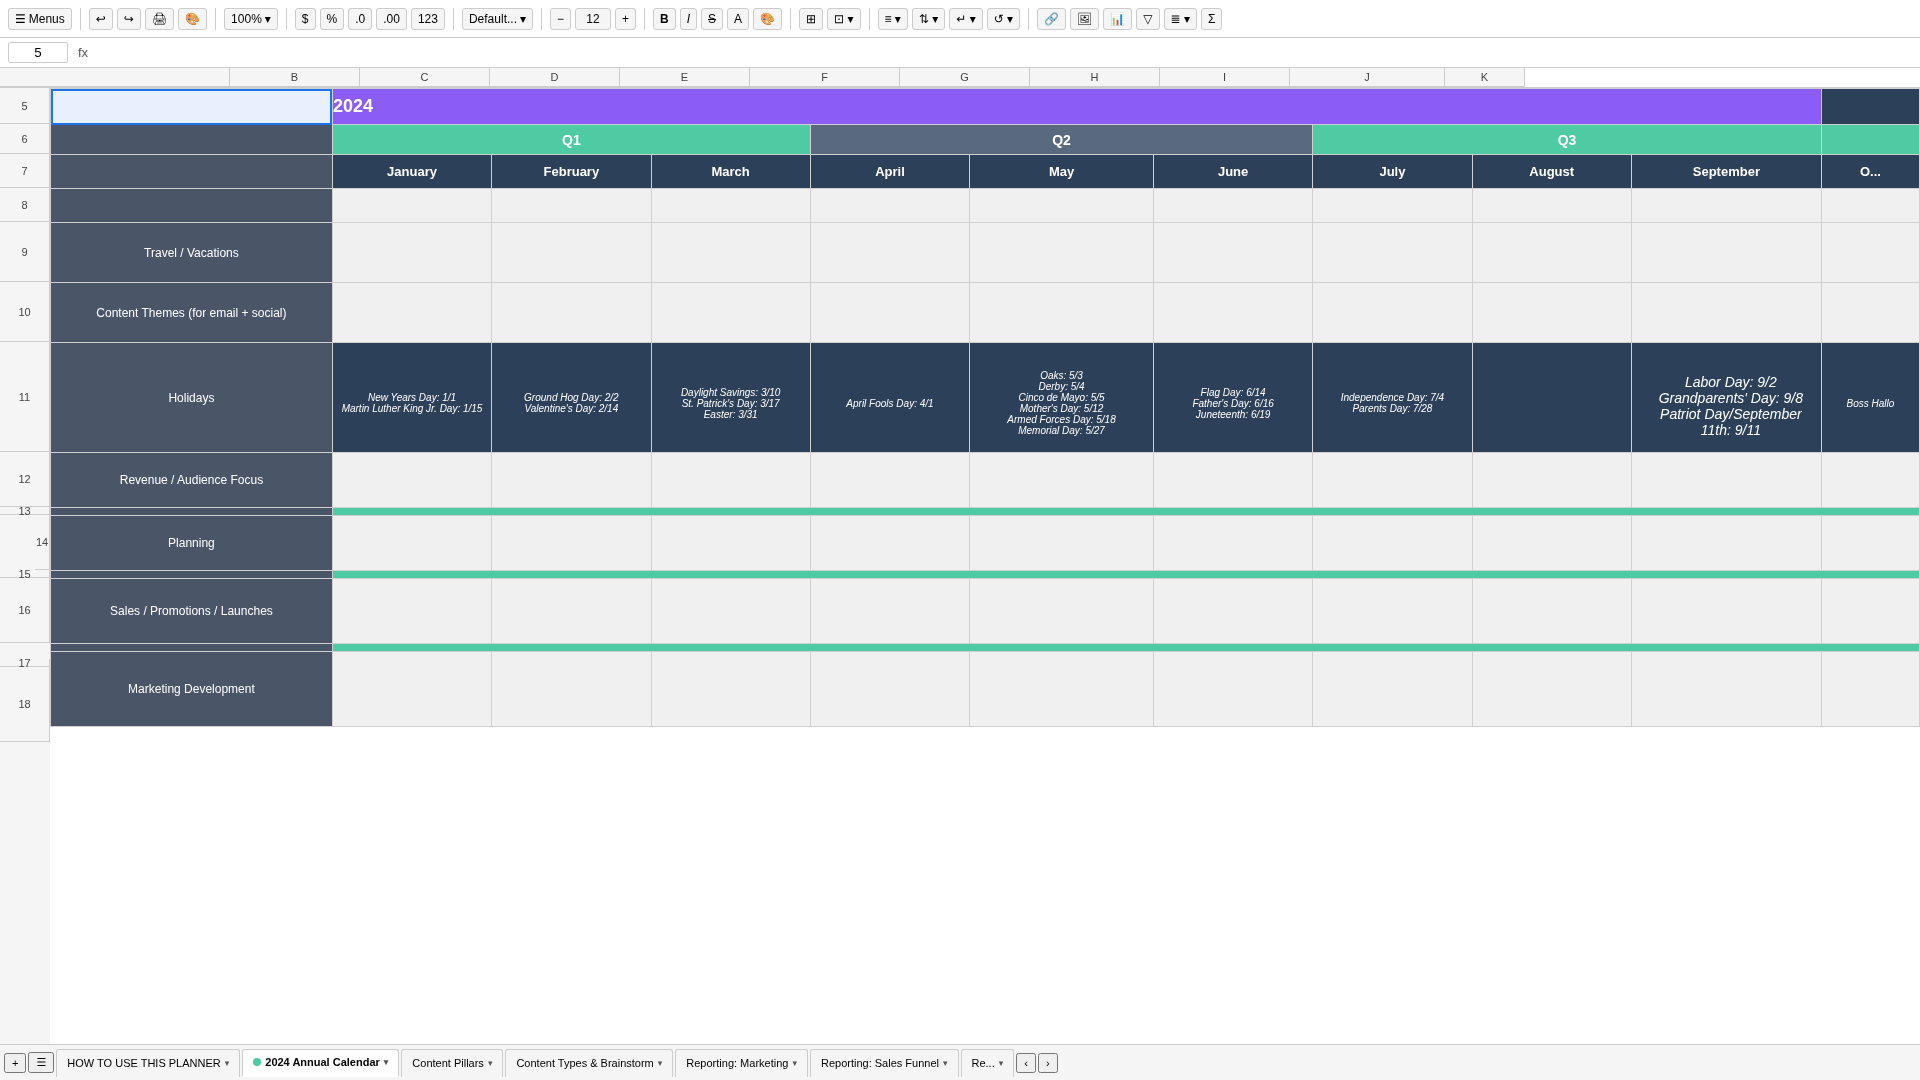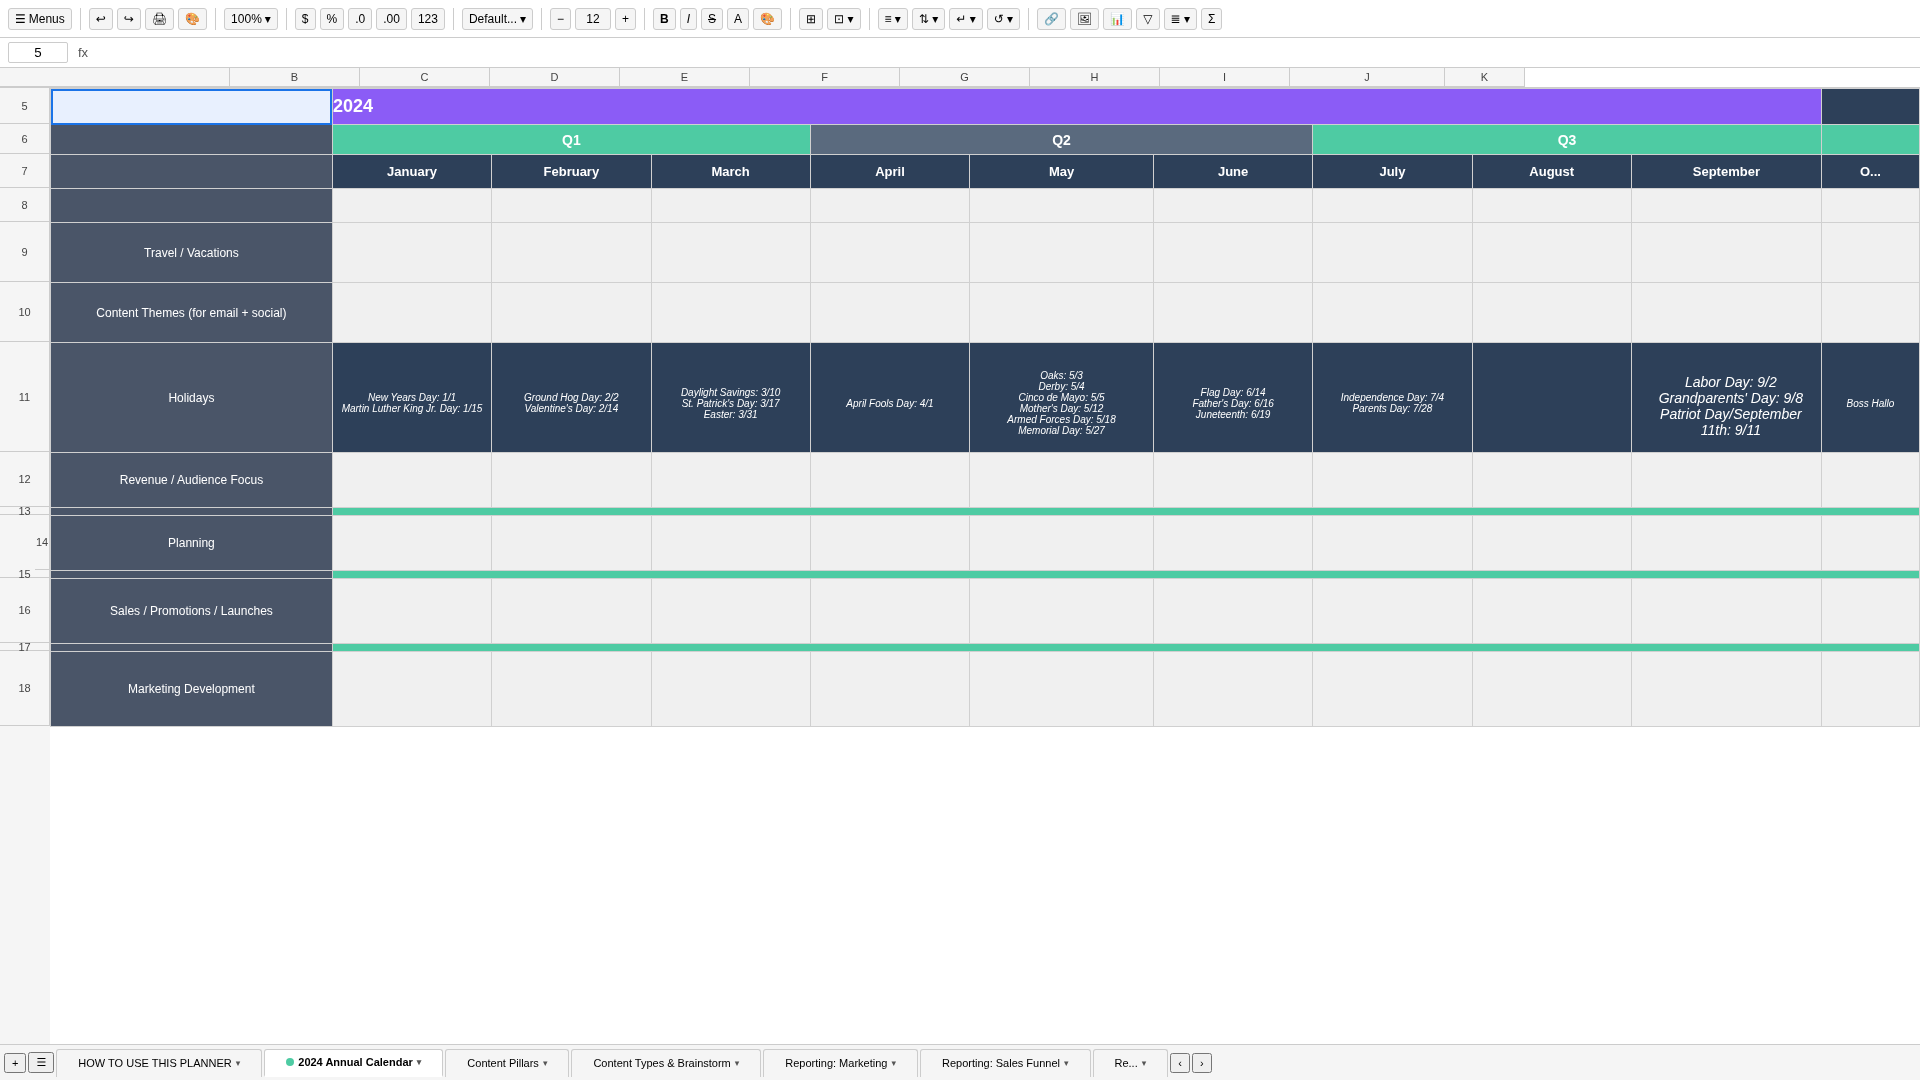--- a/index.html
+++ b/index.html
@@ -58,21 +58,21 @@
     
     .selected-cell { outline: 2px solid #1a73e8; outline-offset: -2px; background: #e8f0fe !important; }
 
     
     .sheet-tabs {
       display: flex; align-items: center; height: 36px; background: #f5f5f5;
       border-top: 1px solid #ccc; padding: 0 4px; gap: 2px;
     }
     .tab-btn { font-size: 11px; padding: 2px 6px; cursor: pointer; }
     .tab {
-      display: flex; align-items: center; gap: 4px; height: 28px; padding: 0 21px;
+      display: flex; align-items: center; gap: 4px; height: 28px; padding: 0 10px;
       border: 1px solid #ccc; border-bottom: none; border-radius: 3px 3px 0 0;
       font-size: 11px; cursor: pointer; background: #f5f5f5; white-space: nowrap;
     }
     .tab.active { background: #fff; border-bottom: 2px solid #fff; font-weight: bold; }
     .tab-indicator { width: 8px; height: 8px; border-radius: 50%; background: #4285f4; flex-shrink: 0; }
     .tab-indicator.green { background: #4ecba3; }
     .tab-dropdown { font-size: 9px; color: #555; }
 
     .col-A { width: 230px; min-width: 230px; }
     .col-B { width: 130px; min-width: 130px; }
@@ -175,21 +175,21 @@
       <div class="row-num" style="height:34px;">7</div>
       <div class="row-num" style="height:34px;">8</div>
       <div class="row-num" style="height:60px;">9</div>
       <div class="row-num" style="height:60px;">10</div>
       <div class="row-num" style="height:110px;">11</div>
       <div class="row-num" style="height:55px;">12</div>
       <div class="row-num" style="height:8px;">13</div>
       <div class="row-num" style="height:55px;margin-left:35px;">14</div>
       <div class="row-num" style="height:8px;">15</div>
       <div class="row-num" style="height:65px;">16</div>
-      <div class="row-num" style="height:8px;">17</div>
+      <div class="row-num" style="height:8px;margin-top:16px;">17</div>
       <div class="row-num" style="height:75px;">18</div>
     </div>
 
     <div class="grid" style="overflow-x:hidden;">
       <table>
 
         <tbody>
             <tr>
           <td class="col-A selected-cell" style="height:36px;"></td>
           <td colspan="9" class="year-cell">

